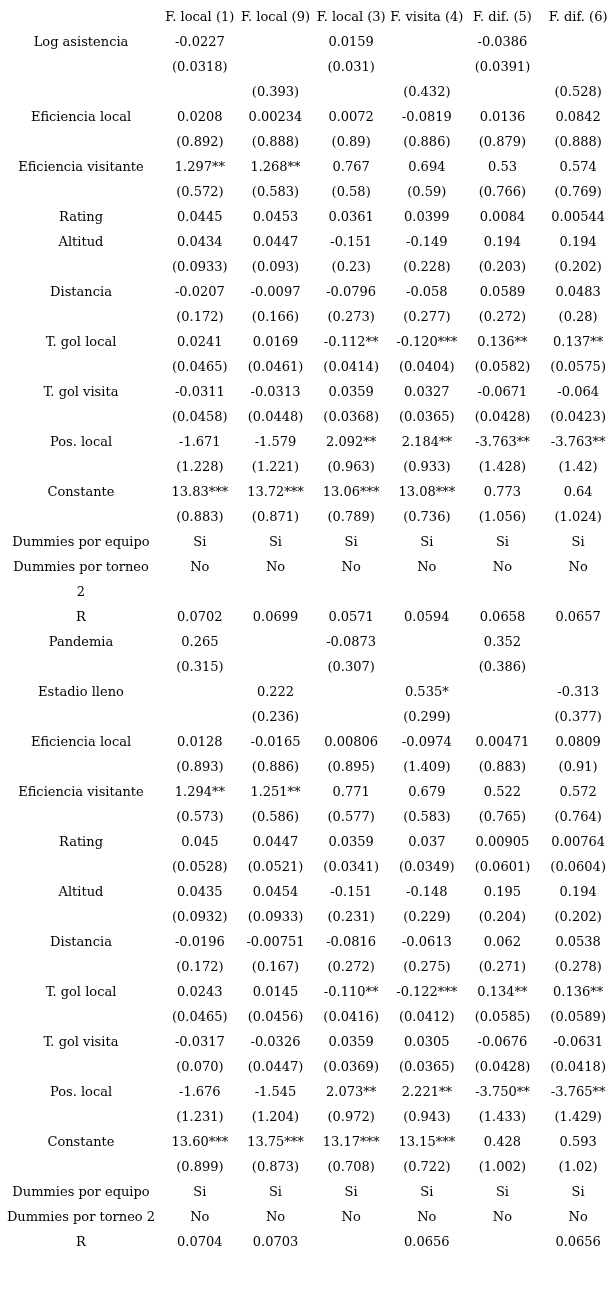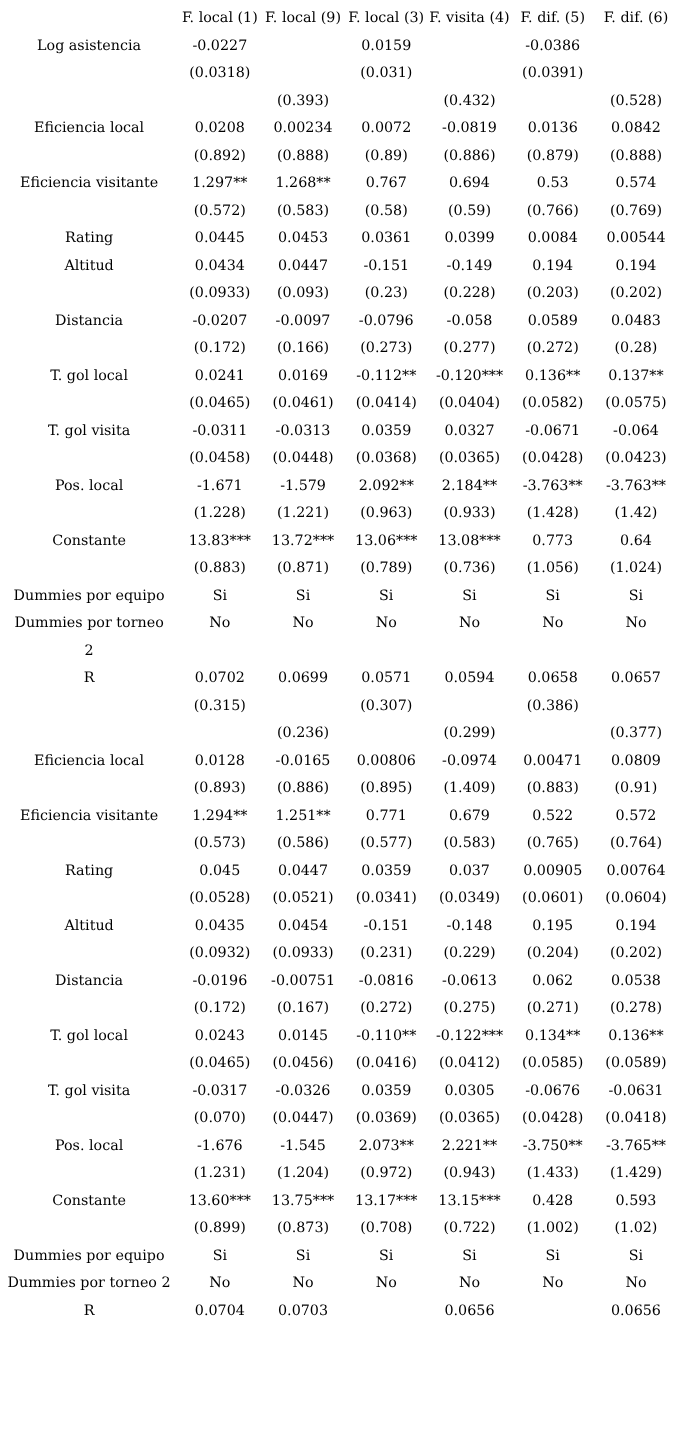--- a/index.html
+++ b/index.html
@@ -270,27 +270,45 @@
       <tr>
         <td>R</td>
         <td>0.0702</td>
         <td>0.0699</td>
         <td>0.0571</td>
         <td>0.0594</td>
         <td>0.0658</td>
         <td>0.0657</td>
       </tr>
       <tr>
+        <td>Pandemia</td>
+        <td>0.265</td>
+        <td></td>
+        <td>-0.0873</td>
+        <td></td>
+        <td>0.352</td>
+        <td></td>
+      </tr>
+      <tr>
         <td></td>
         <td>(0.315)</td>
         <td></td>
         <td>(0.307)</td>
         <td></td>
         <td>(0.386)</td>
         <td></td>
+      </tr>
+      <tr>
+        <td>Estadio lleno</td>
+        <td></td>
+        <td>0.222</td>
+        <td></td>
+        <td>0.535*</td>
+        <td></td>
+        <td>-0.313</td>
       </tr>
       <tr>
         <td></td>
         <td></td>
         <td>(0.236)</td>
         <td></td>
         <td>(0.299)</td>
         <td></td>
         <td>(0.377)</td>
       </tr>

